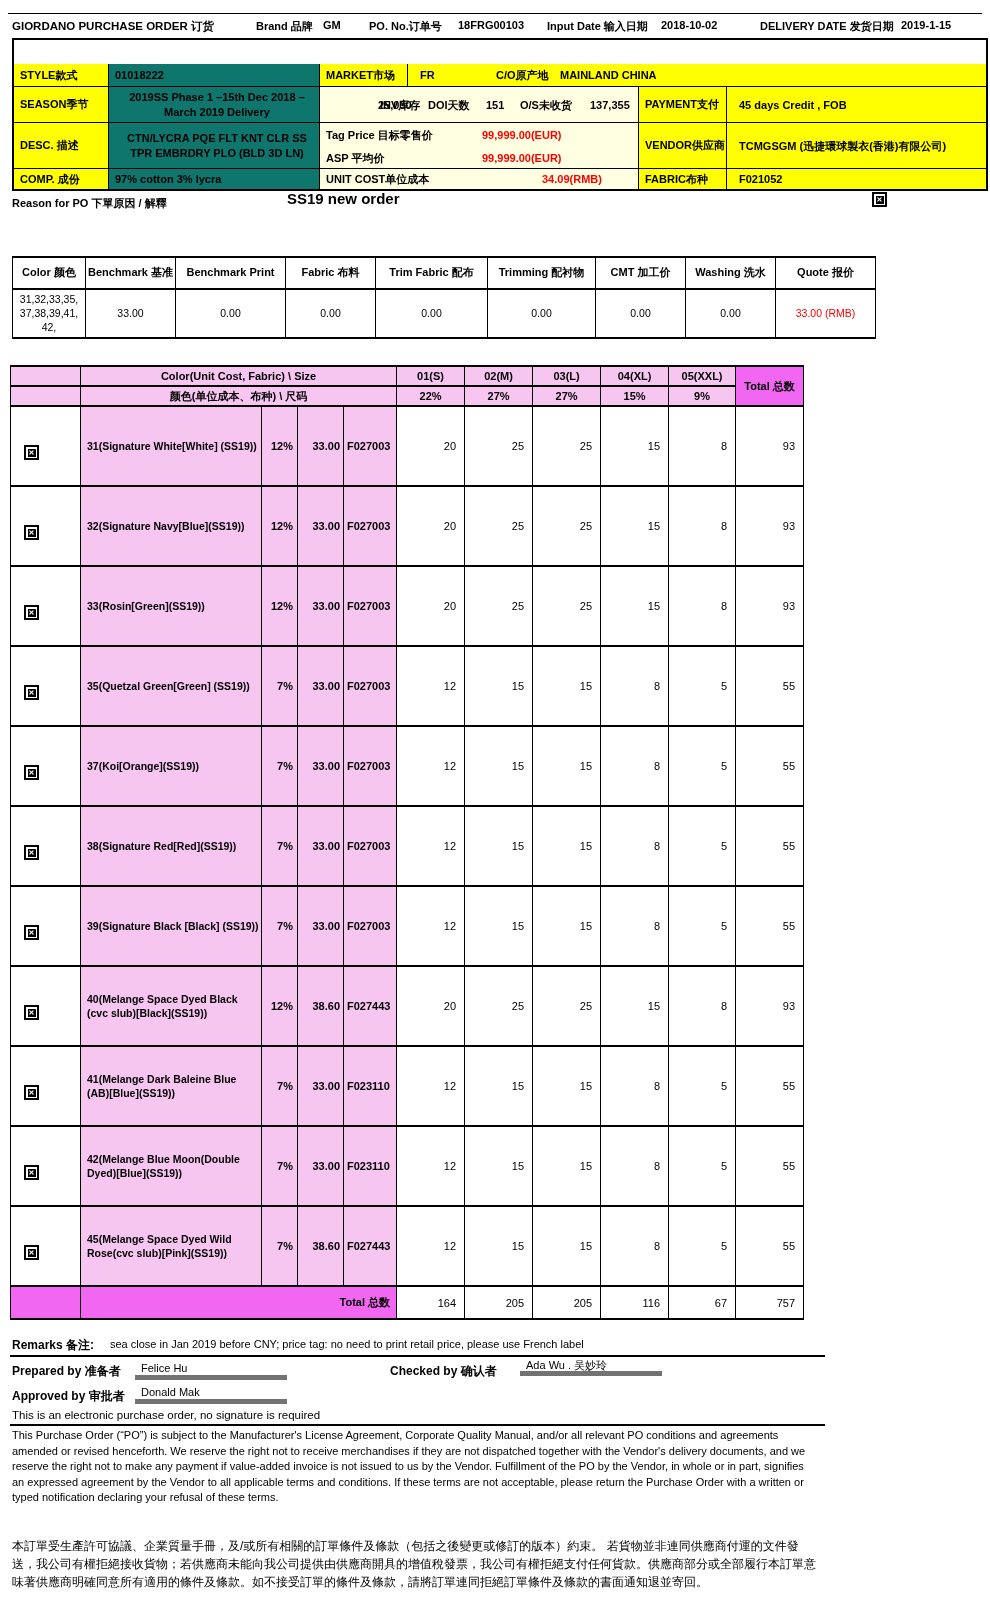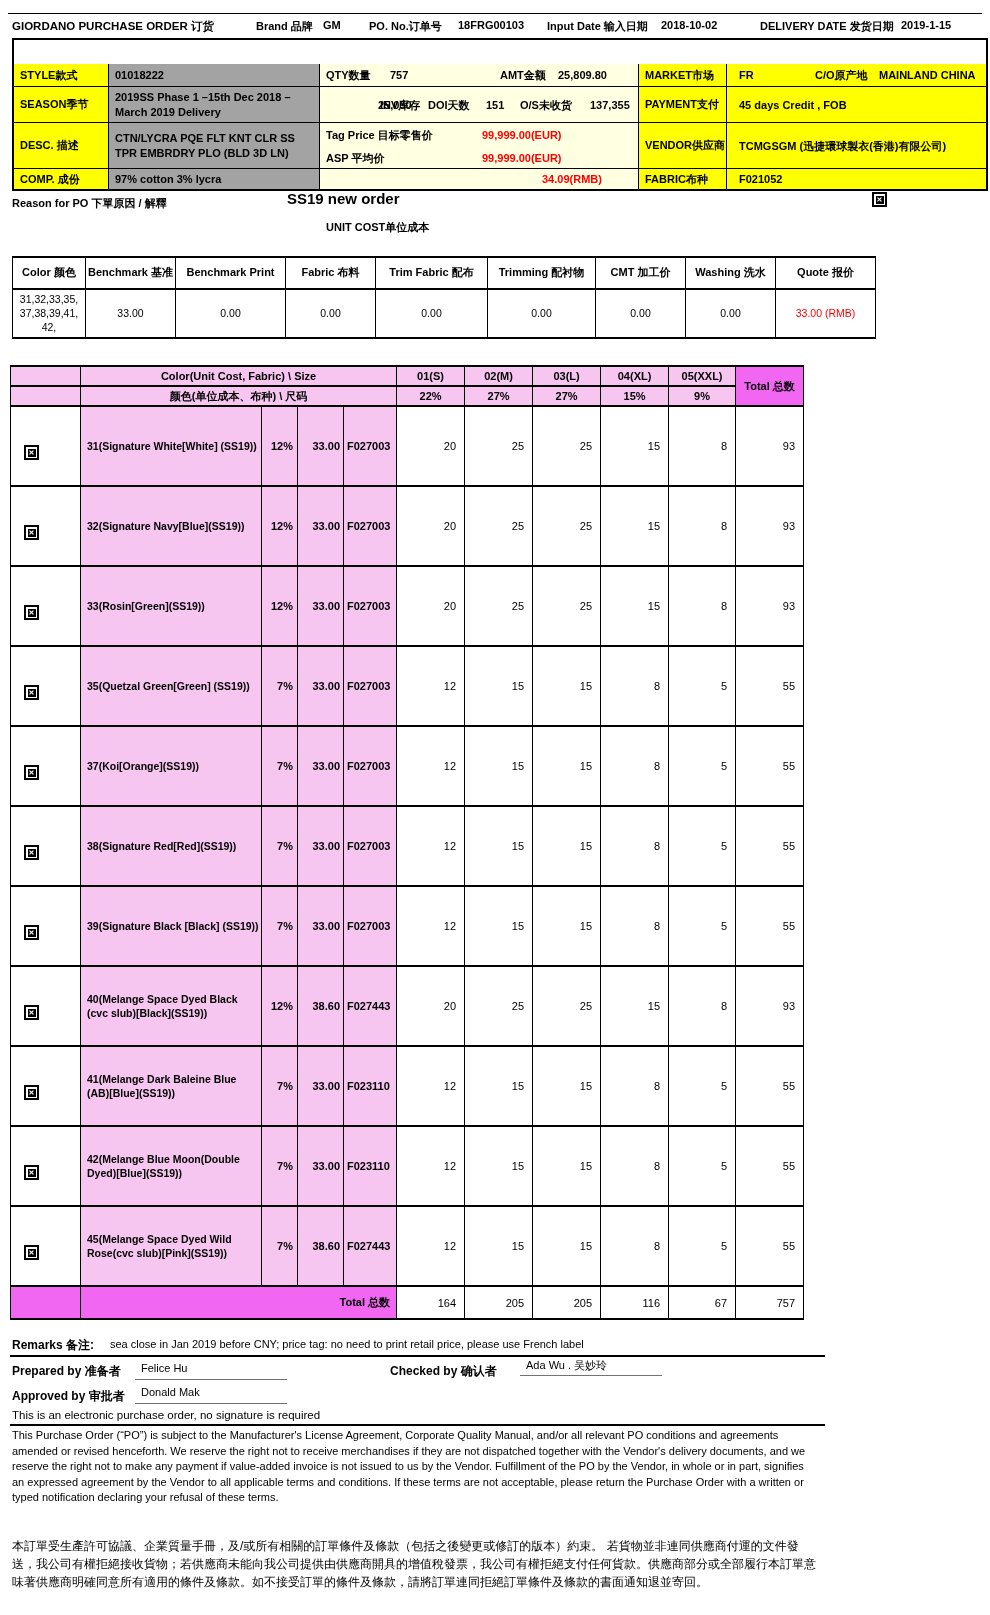--- a/index.html
+++ b/index.html
@@ -18,21 +18,21 @@
   
   .dh { top:19px; white-space:nowrap; font-size:11px; }
   .dh-title { font-size:11.5px; }
 
   
   #info { top:38px; left:12px; width:976px; border:2px solid #000; }
   .itr { display:flex; border-top:1px solid #000; }
   .itr:first-child { border-top:none; }
   .ic { display:flex; align-items:center; }
   .c1 { width:95px;  background:#FFFF00; border-right:1px solid #000; padding-left:6px; }
-  .c2 { width:211px; background:#a3a3a3; border-right:1px solid #000; padding-left:6px; line-height:1.3; }
+  .c2 { width:211px; background:#0f766e; border-right:1px solid #000; padding-left:6px; line-height:1.3;text-align:center; }
   .c3 { width:319px; background:#FFFFE2; border-right:1px solid #000; position:relative; }
   .c4 { width:88px;  background:#FFFF00; border-right:1px solid #000; padding-left:6px; }
   .c5 { flex:1; background:#FFFF00; position:relative; }
   .h22{ height:22px;margin-top:24px; } .h36{ height:36px; } .h46{ height:46px; } .h21{ height:21px; }
   .p  { position:absolute; top:50%; transform:translateY(-50%); white-space:nowrap; }
   .sub { position:relative; height:23px; }
 
   
   .ph { width:15px; height:15px; background:#fff; border:2px solid #000;
         display:inline-flex; align-items:center; justify-content:center; }
@@ -63,21 +63,21 @@
             overflow-wrap:break-word; }
   .pct    { text-align:right; padding-right:4px; }
   .cost   { text-align:right; padding-right:3px; }
   .fab    { text-align:left; padding-left:3px; }
   .q      { background:#fff; text-align:right; padding-right:8px; font-weight:normal; }
   .trow   { height:33px; }
   .totlabel { text-align:right; padding-right:6px; font-weight:bold; }
 
   
   .siglabel { font-size:12px; white-space:nowrap; }
-  .sig { height:18px; border-bottom:1px solid #737373; font-weight:normal; padding-left:6px;
+  .sig { height:18px; border-bottom:5px solid #737373; font-weight:normal; padding-left:6px;
          white-space:nowrap; font-size:11px; }
   .terms { font-weight:normal; }
   #terms-en { top:1428px; left:12px; width:804px; font-size:11px; line-height:15.5px; }
   #terms-zh { top:1537px; left:12px; width:808px; font-size:12px; line-height:18px; }
 </style>
 </head>
 <body>
 
 <div id="root">
 
@@ -90,26 +90,20 @@
   <span class="abs dh" style="left:458px;">18FRG00103</span>
   <span class="abs dh" style="left:547px;">Input Date 输入日期</span>
   <span class="abs dh" style="left:661px;">2018-10-02</span>
   <span class="abs dh" style="left:760px;">DELIVERY DATE 发货日期</span>
   <span class="abs dh" style="left:901px;">2019-1-15</span>
 
   <div id="info" class="abs">
     <div class="itr h22">
       <div class="ic c1">STYLE款式</div>
       <div class="ic c2">01018222</div>
-      <div class="c3">
-        <span class="p" style="left:6px;">QTY数量</span>
-        <span class="p" style="left:70px;">757</span>
-        <span class="p" style="left:180px;">AMT金额</span>
-        <span class="p" style="left:238px;">25,809.80</span>
-      </div>
       <div class="ic c4">MARKET市场</div>
       <div class="c5">
         <span class="p navy" style="left:12px;">FR</span>
         <span class="p" style="left:88px;">C/O原产地</span>
         <span class="p" style="left:152px;">MAINLAND CHINA</span>
       </div>
     </div>
     <div class="itr h36">
       <div class="ic c1">SEASON季节</div>
       <div class="ic c2">2019SS Phase 1 –15th Dec 2018 – March 2019 Delivery</div>
@@ -141,21 +135,21 @@
       </div>
       <div class="ic c4">VENDOR供应商</div>
       <div class="c5">
         <span class="p" style="left:12px;">TCMGSGM (迅捷環球製衣(香港)有限公司)</span>
       </div>
     </div>
     <div class="itr h21">
       <div class="ic c1">COMP. 成份</div>
       <div class="ic c2">97% cotton 3% lycra</div>
       <div class="c3">
-        <span class="p" style="left:6px;margin-top:48px;">UNIT COST单位成本</span>
+        <span class="p" style="left:6px;">UNIT COST单位成本</span>
         <span class="p red" style="left:196px;margin-left:26px;">34.09(RMB)</span>
       </div>
       <div class="ic c4">FABRIC布种</div>
       <div class="c5">
         <span class="p" style="left:12px;">F021052</span>
       </div>
     </div>
   </div>
 
   <span class="abs nw" style="left:12px; top:196px;">Reason for PO 下單原因 / 解釋</span>

